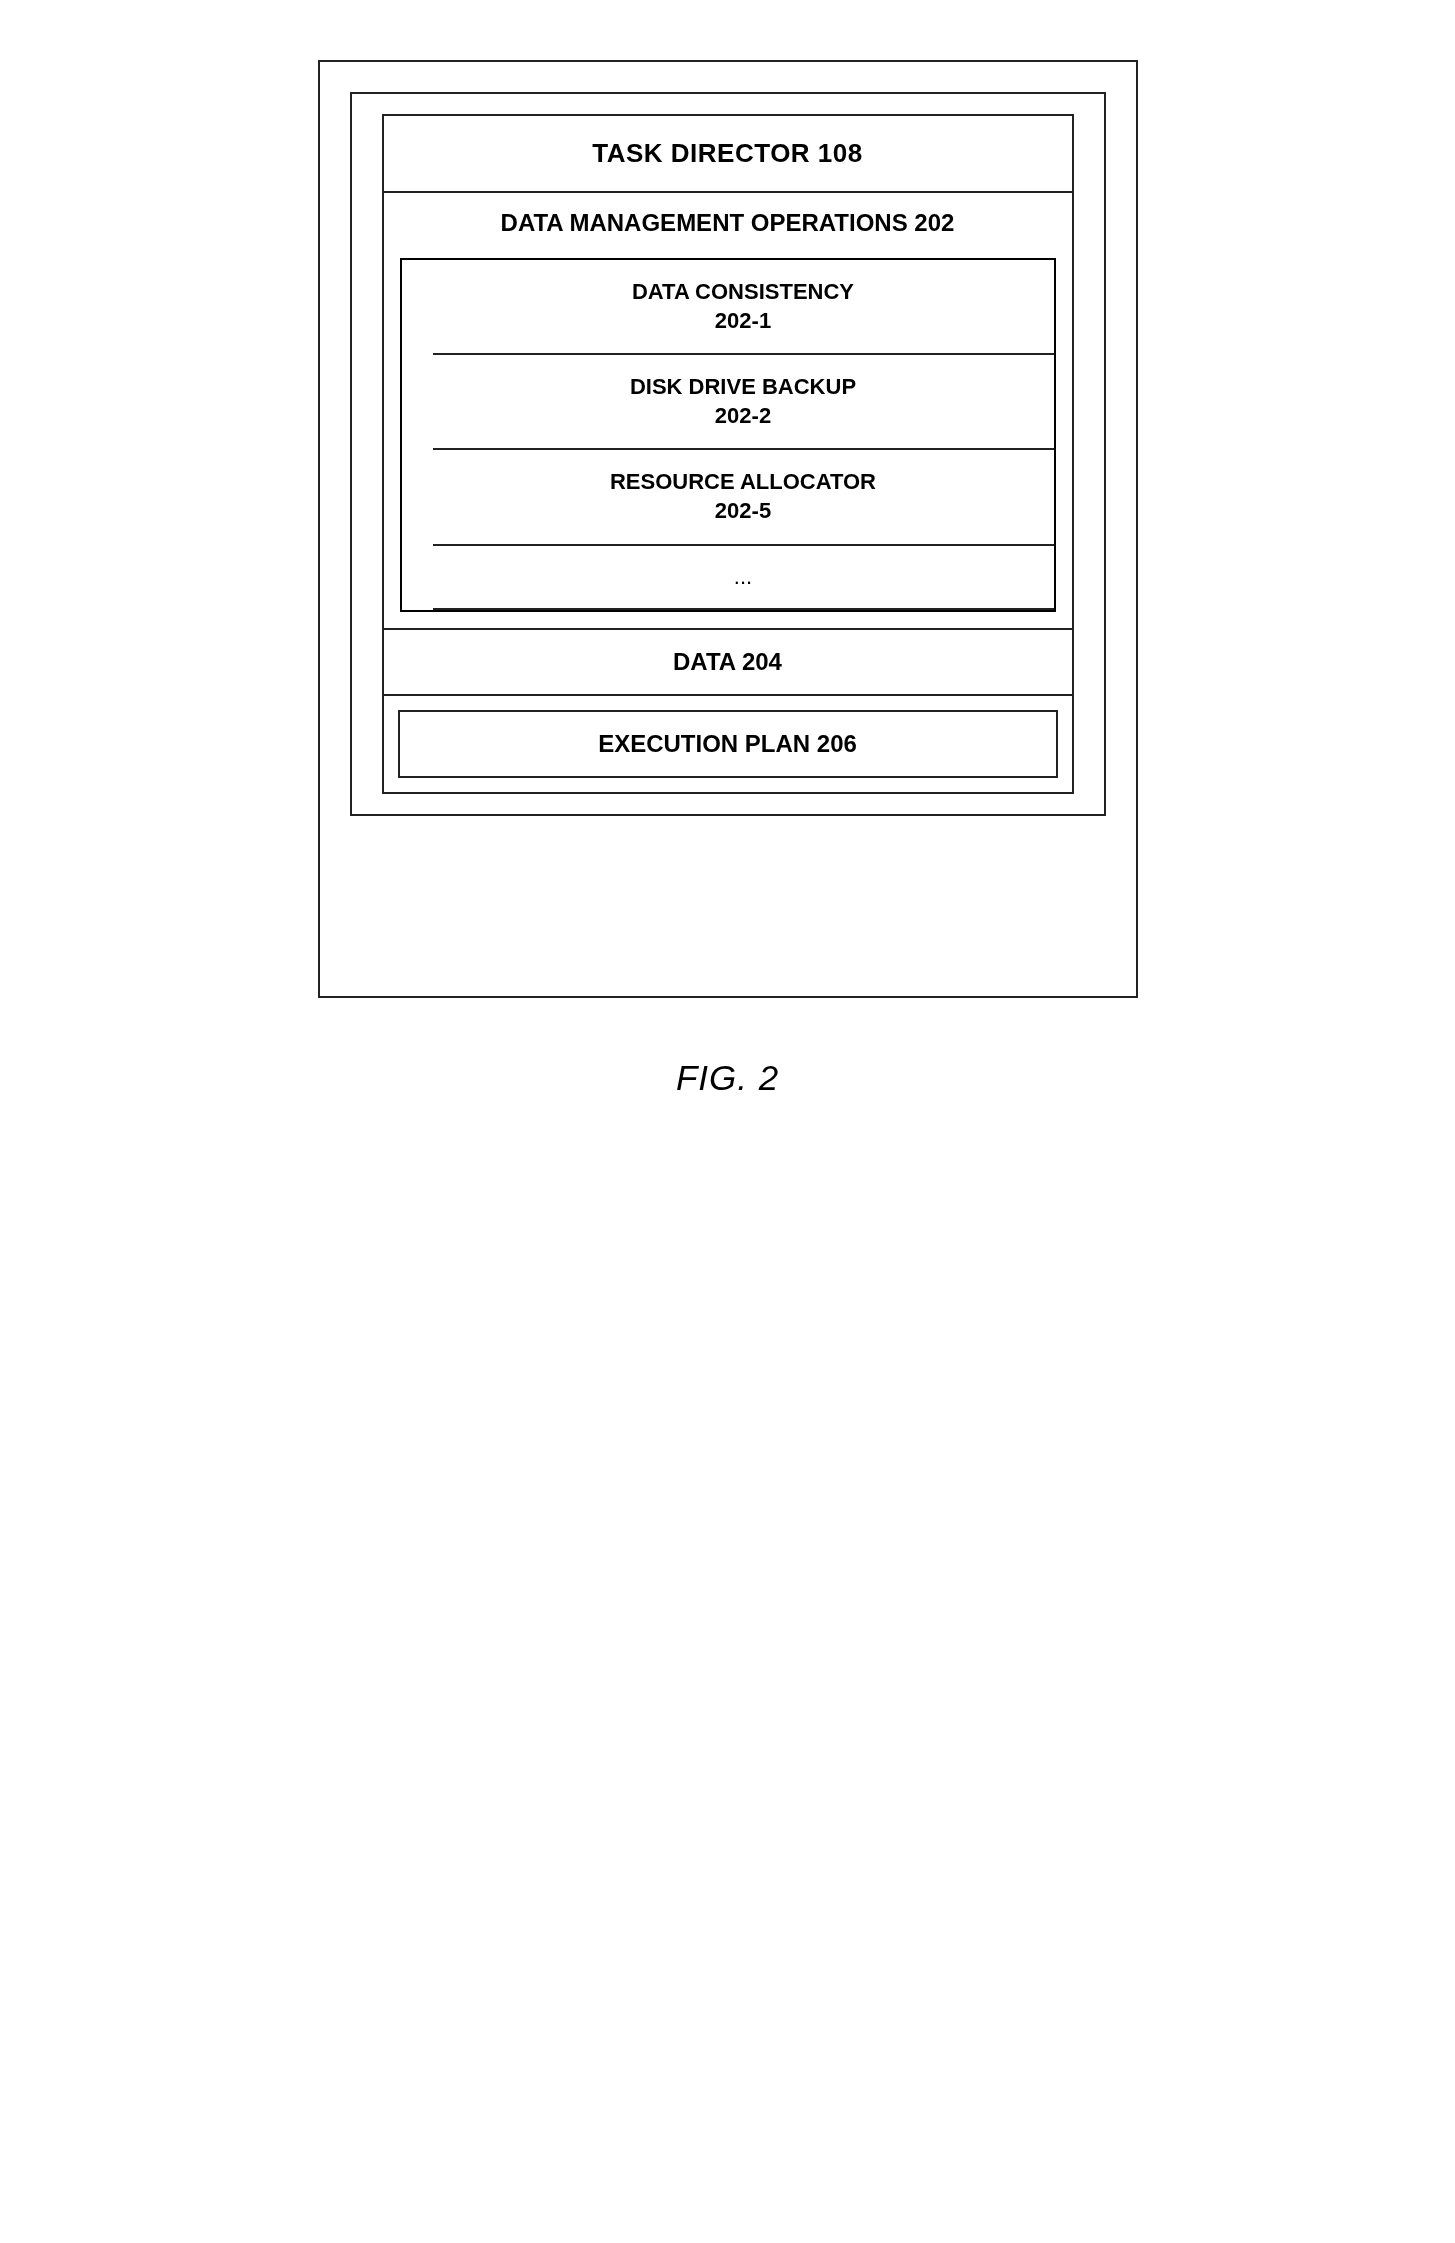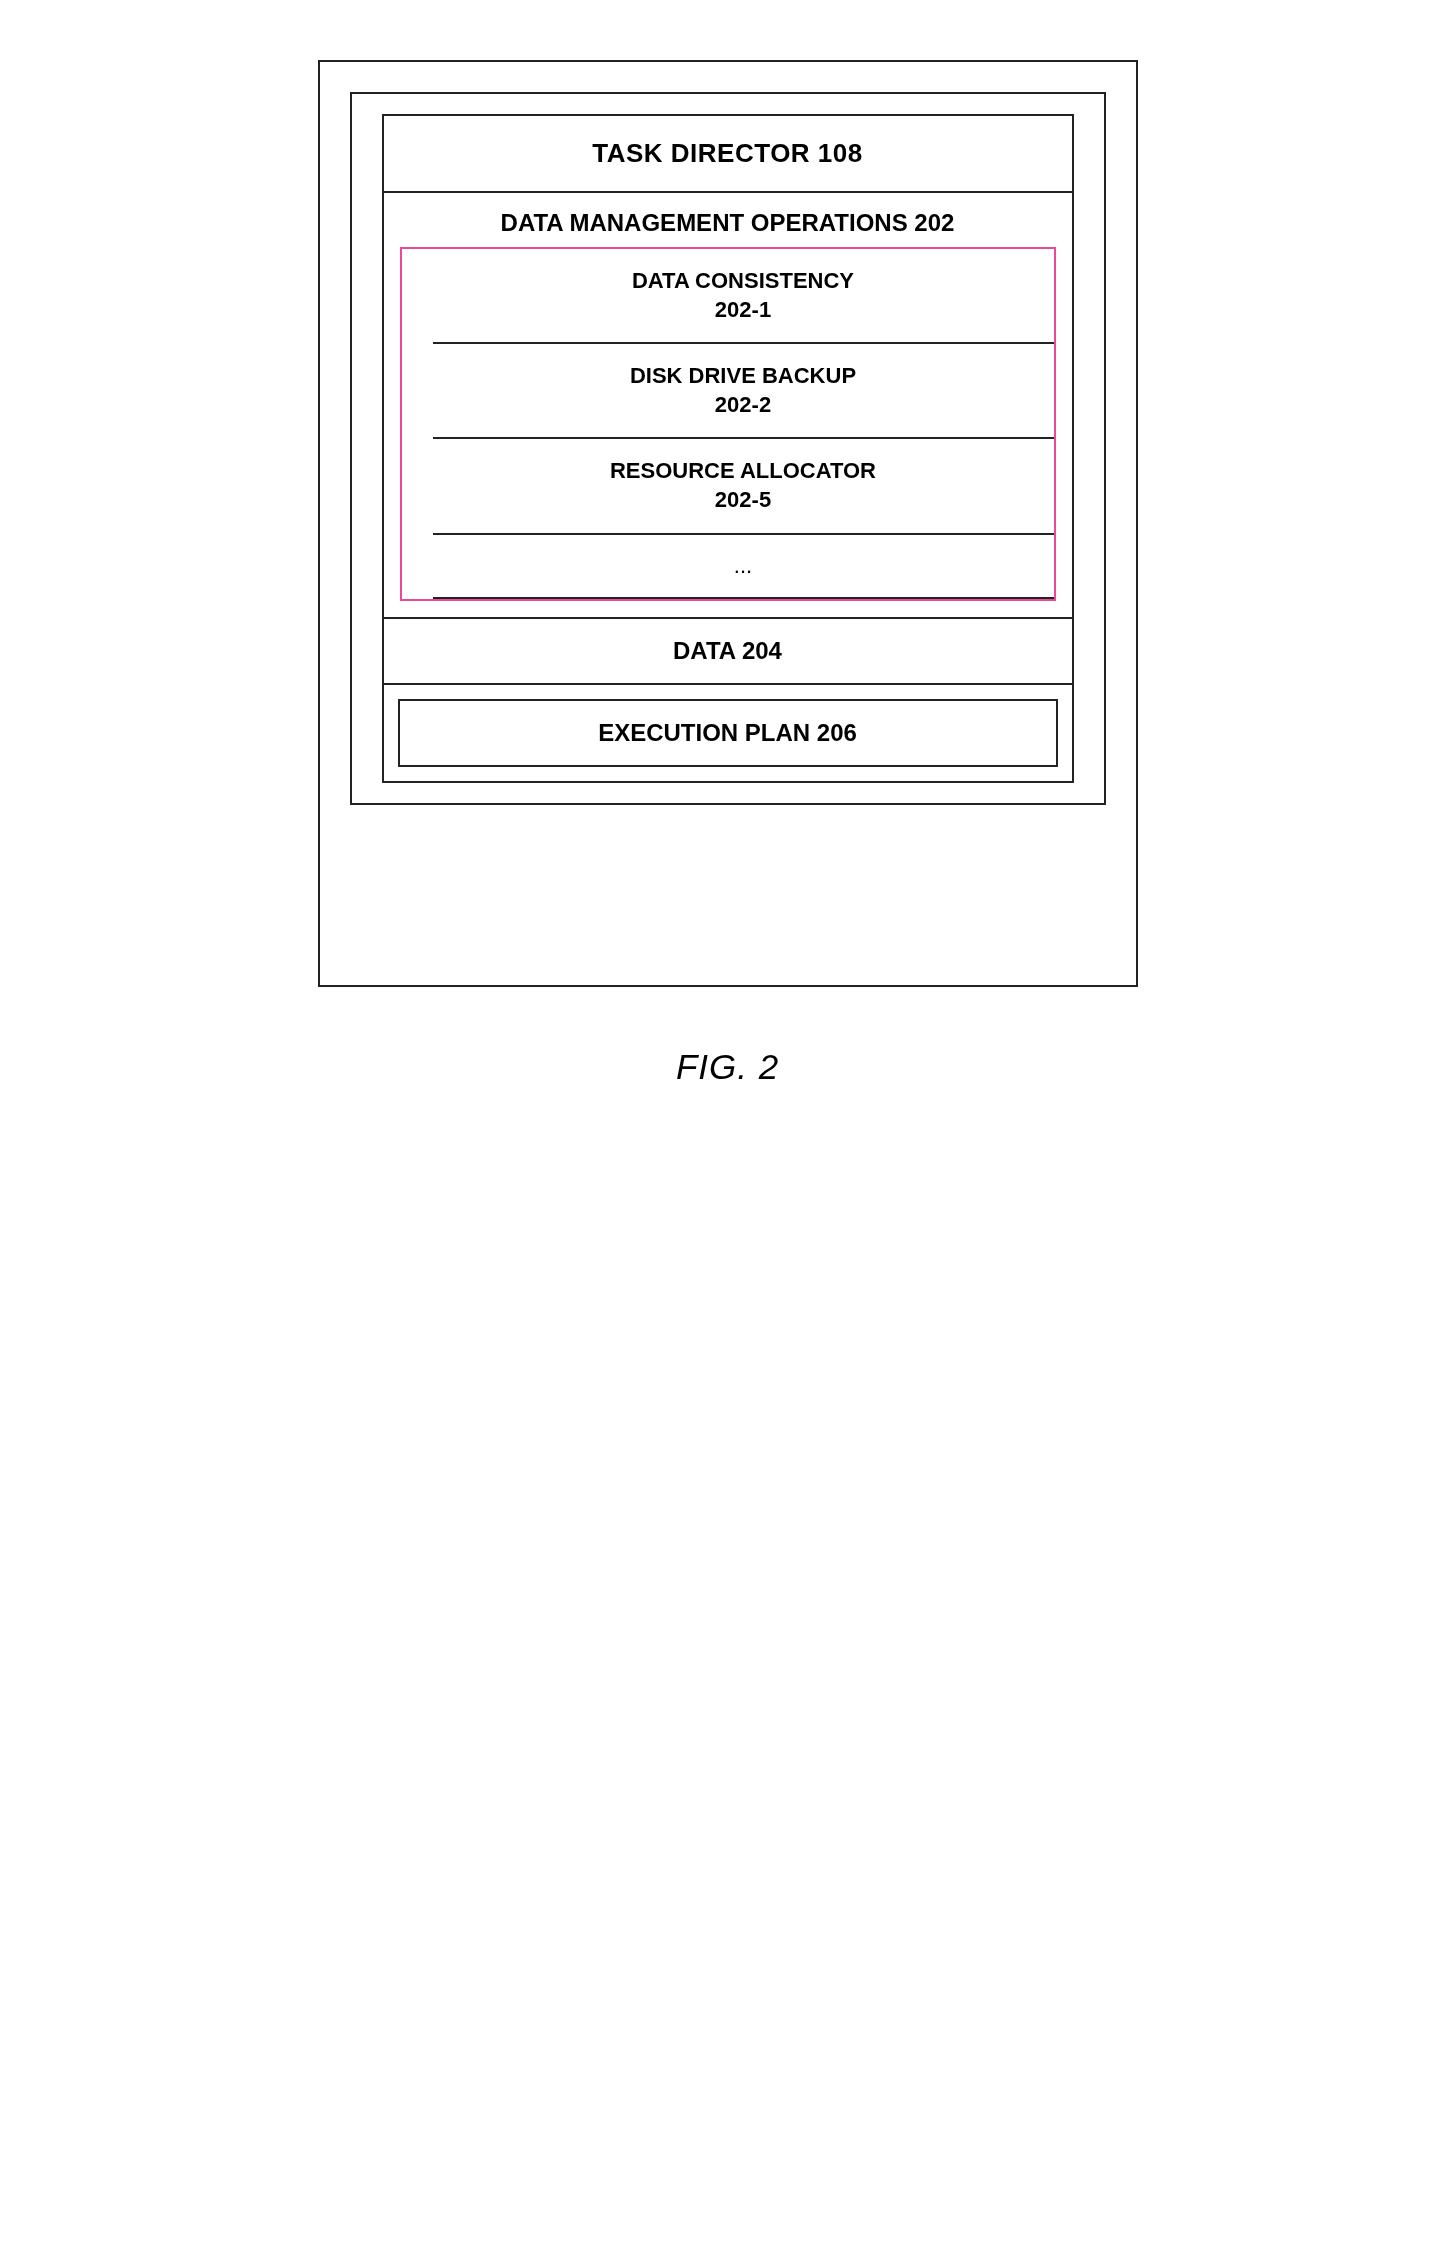--- a/index.html
+++ b/index.html
@@ -72,25 +72,25 @@
       width: 100%;
       padding: 16px 16px 16px 16px;
       background: #fff;
     }
 
     .data-mgmt-header {
       text-align: center;
       font-size: 24px;
       font-weight: bold;
       font-family: Arial, Helvetica, sans-serif;
-      margin-bottom: 10px;
+      margin-bottom: 21px;
     }
 
     .sub-items-box {
-      border: 2px solid #ec4899;
+      border: 2px solid #000000;
       width: 100%;
       background: #fff;
       padding-left: 31px;
     }
 
     .sub-item {
       border-bottom: 2px solid #222;
       padding: 18px 10px;
       text-align: center;
       font-size: 22px;

